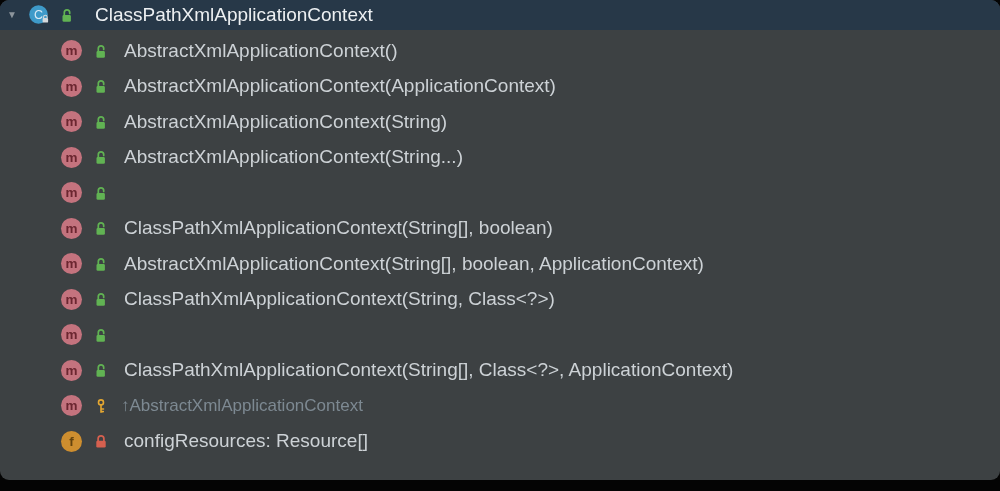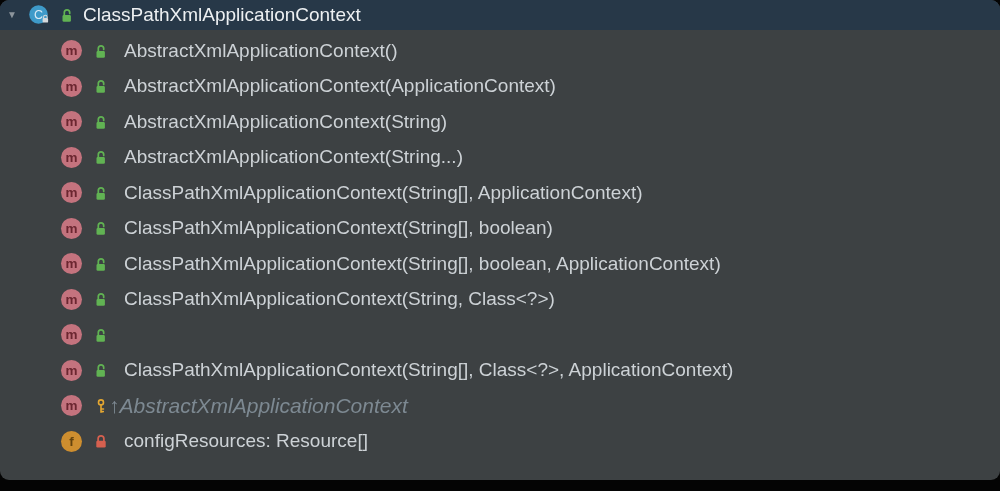--- a/index.html
+++ b/index.html
@@ -15,36 +15,36 @@
     height:30px;background:var(--header-bg,#273848);
     display:flex;align-items:center;padding-left:7px;
   }
   .chevron{
     width:18px;color:var(--chevron,#8C959C);font-size:10px;line-height:1;
     flex:0 0 auto;text-align:left;
   }
   .hicon{display:flex;align-items:center;justify-content:center;flex:0 0 auto;}
   .class-wrap{margin-left:3px;width:22px;height:22px;color:var(--class-bg,#3E9AC9);}
   .hvis{margin-left:9px;width:16px;height:16px;}
-  .title{margin-left:8px;color:var(--title-text,#EDF0F2);font-size:19px;white-space:pre;}
+  .title{margin-left:20px;color:var(--title-text,#EDF0F2);font-size:19px;white-space:pre;}
   .rows{padding-top:3px;}
   .row{height:35.5px;display:flex;align-items:center;padding-left:61px;}
   .circle{
     width:21px;height:21px;border-radius:50%;
     display:flex;align-items:center;justify-content:center;
     font-weight:bold;font-size:13.5px;flex:0 0 auto;line-height:1;
   }
   .circle.method{background:var(--method-bg,#C4737E);color:var(--method-fg,#6B2630);}
   .circle.field{background:var(--field-bg,#CE8E2F);color:var(--field-fg,#64430E);}
   .vis{margin-left:11px;width:16px;height:16px;display:flex;align-items:center;justify-content:center;flex:0 0 auto;}
   .vis.public,.hvis.public{color:var(--public-green,#61B353);}
   .vis.protected{color:var(--protected-yellow,#E5A731);}
   .vis.private{color:var(--private-red,#D6604F);}
   .label{margin-left:15px;color:var(--text,#CDD2D6);font-size:19px;white-space:pre;}
-  .suffix{margin-left:0;color:var(--muted-text,#7D8992);font-size:21px;white-space:pre;font-style:italic;}
+  .suffix{margin-left:12px;color:var(--muted-text,#7D8992);font-size:17px;white-space:pre;}
 </style>
 </head>
 <body>
 
 <div class="screen">
   <div class="popup">
 
     <div class="header">
       <span class="chevron">▼</span>
       <span class="hicon class-wrap">
@@ -108,41 +108,40 @@
           <span class="label">AbstractXmlApplicationContext(String...)</span>
         </div>
         <div class="row">
           <span class="circle method">m</span>
           <span class="vis public">
             <svg width="16" height="16" viewBox="0 0 16 16">
               <path d="M5.3 8.3 V5.5 a2.7 2.7 0 0 1 5.4 0 v1" fill="none" stroke="currentColor" stroke-width="1.7" stroke-linecap="round"></path>
               <rect x="3.5" y="8.1" width="8.4" height="6.6" rx="1.3" fill="currentColor"></rect>
             </svg>
           </span>
-          <span class="label">ClassPathXmlApplicationContext(String[], ApplicationContext)</span>
         </div>
         <div class="row">
           <span class="circle method">m</span>
           <span class="vis public">
             <svg width="16" height="16" viewBox="0 0 16 16">
               <path d="M5.3 8.3 V5.5 a2.7 2.7 0 0 1 5.4 0 v1" fill="none" stroke="currentColor" stroke-width="1.7" stroke-linecap="round"></path>
               <rect x="3.5" y="8.1" width="8.4" height="6.6" rx="1.3" fill="currentColor"></rect>
             </svg>
           </span>
           <span class="label">ClassPathXmlApplicationContext(String[], boolean)</span>
         </div>
         <div class="row">
           <span class="circle method">m</span>
           <span class="vis public">
             <svg width="16" height="16" viewBox="0 0 16 16">
               <path d="M5.3 8.3 V5.5 a2.7 2.7 0 0 1 5.4 0 v1" fill="none" stroke="currentColor" stroke-width="1.7" stroke-linecap="round"></path>
               <rect x="3.5" y="8.1" width="8.4" height="6.6" rx="1.3" fill="currentColor"></rect>
             </svg>
           </span>
-          <span class="label">ClassPathXmlApplicationContext(String[], boolean, ApplicationContext)</span>
+          <span class="label">AbstractXmlApplicationContext(String[], boolean, ApplicationContext)</span>
         </div>
         <div class="row">
           <span class="circle method">m</span>
           <span class="vis public">
             <svg width="16" height="16" viewBox="0 0 16 16">
               <path d="M5.3 8.3 V5.5 a2.7 2.7 0 0 1 5.4 0 v1" fill="none" stroke="currentColor" stroke-width="1.7" stroke-linecap="round"></path>
               <rect x="3.5" y="8.1" width="8.4" height="6.6" rx="1.3" fill="currentColor"></rect>
             </svg>
           </span>
           <span class="label">ClassPathXmlApplicationContext(String, Class&lt;?&gt;)</span>

